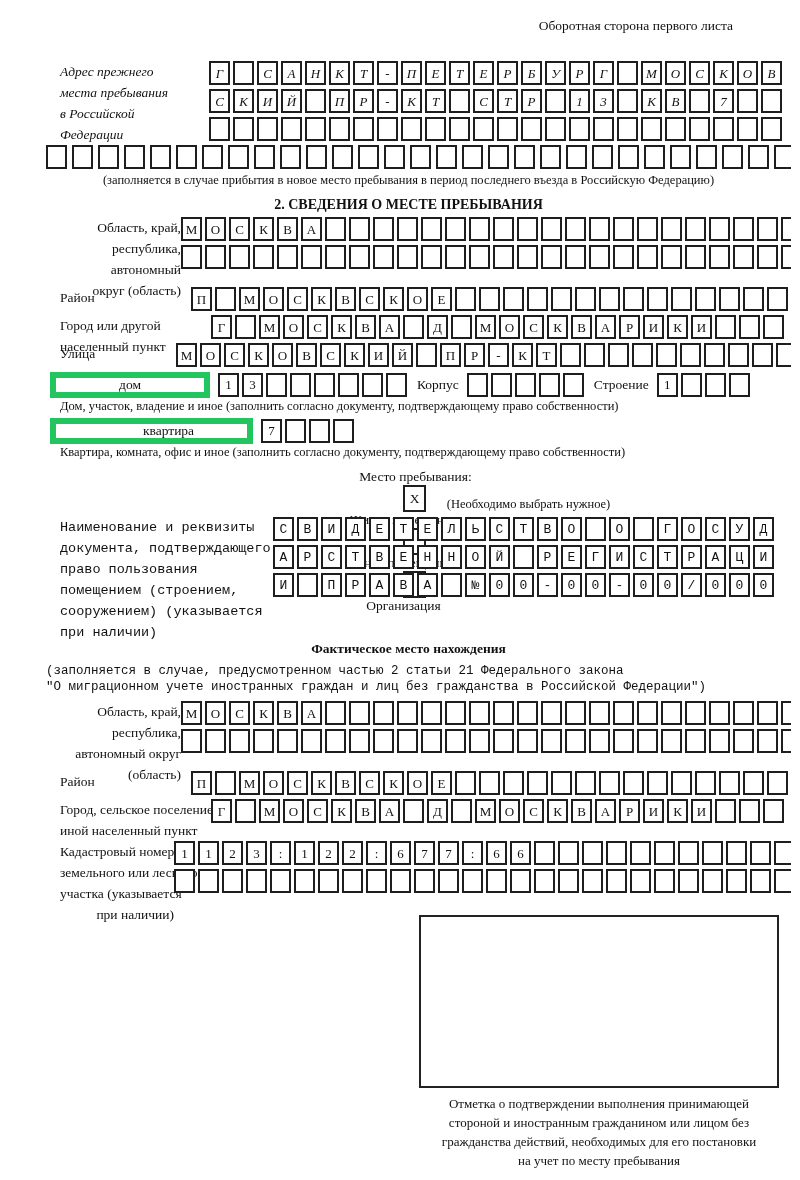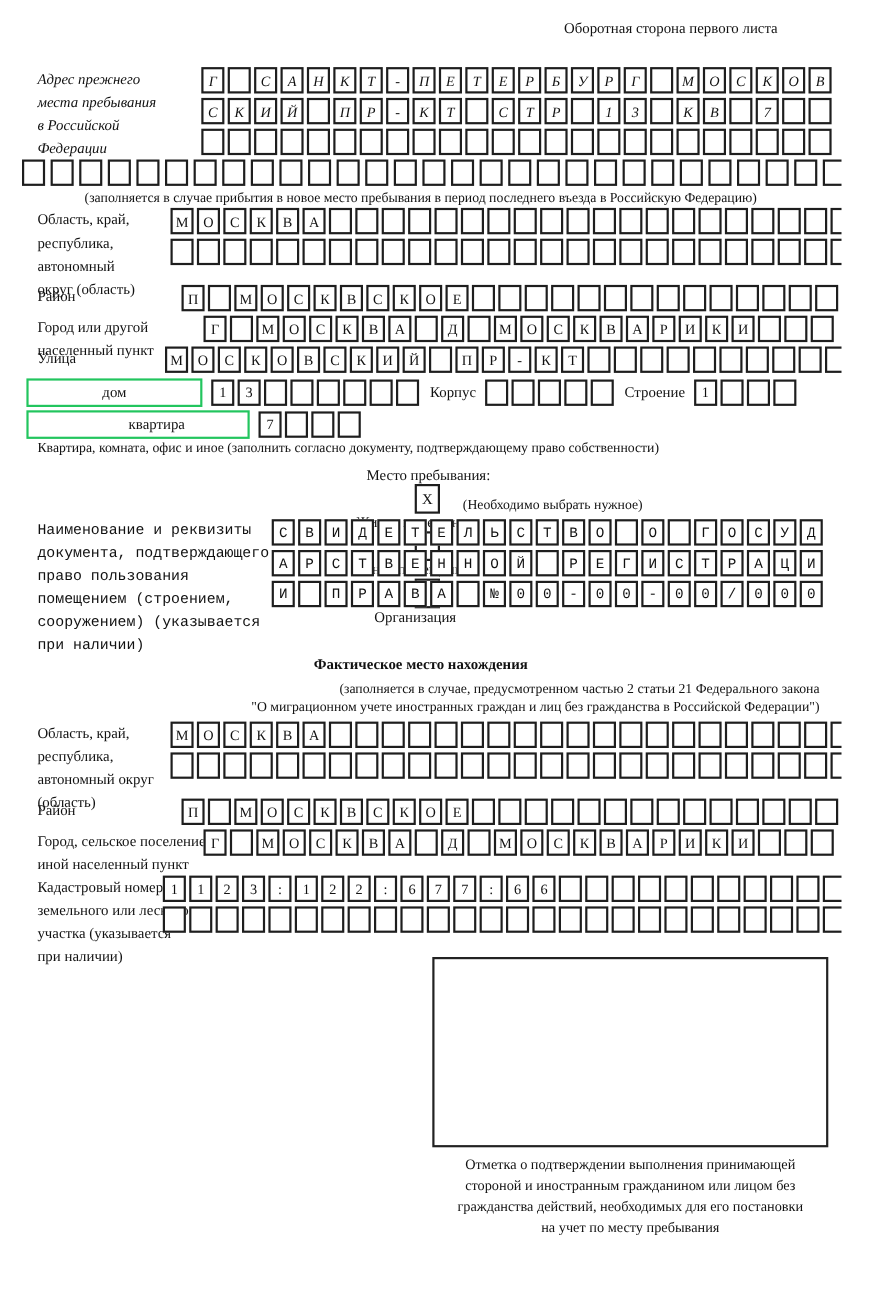--- a/index.html
+++ b/index.html
@@ -1,56 +1,56 @@
 <!DOCTYPE html>
 <html><head>
 <meta charset="utf-8">
 <style>
   * { margin:0; padding:0; box-sizing:border-box; }
   html,body { background:#ffffff; }
   body { width:800px; height:1180px; font-family:"Liberation Serif","DejaVu Serif",serif; color:#111; }
-  .page { width:765px; height:1180px; padding:18px 20px 0 20px; position:relative; overflow:hidden; }
+  .page { width:765px; height:1180px; padding:18px 20px 0 20px; position:relative; overflow:hidden;margin-left:26px; }
 
   .corner { text-align:right; padding-right:38px; font-size:13.5px; height:17px; }
 
   .form-row { display:flex; align-items:flex-start; }
   .row-label { flex:0 0 auto; padding-left:14px; font-size:13.5px; line-height:21px; }
   .row-label div { white-space:nowrap; }
   .w163{width:163px;} .w135{width:135px;} .w145{width:145px;} .w165{width:165px;}
   .w130{width:130px;} .w227{width:227px;} .w128{width:128px;}
 
   .cells { display:flex; gap:3px; height:24px; margin-bottom:4px; }
   .cell { flex:0 0 auto; width:21px; height:24px; border:2px solid #1e1e1e;
           display:flex; align-items:center; justify-content:center;
           font-size:13px; line-height:1; background:#fff; }
   .fullrow { gap:5px; margin-top:0; }
 
   .note { text-align:center; font-size:12.5px; height:16px; margin-top:2px; }
   .note-left { font-size:12.5px; height:16px; margin-top:1px; padding-left:14px; }
   .h2 { text-align:center; font-weight:bold; font-size:14px; margin-top:8px; margin-bottom:2px; height:18px; }
 
   .mt26{margin-top:26px;font-style:italic;} .mb14{margin-bottom:14px;} .mb4{margin-bottom:4px;}
-  .h84{height:84px;} .h56{height:56px;} .h24{height:24px;}
+  .h84{height:84px;} .h56{height:56px;text-align:right;} .h24{height:24px;}
 
   .house-row { display:flex; align-items:center; margin-top:2px; height:27px; padding-left:4px; }
-  .wordbox { border:2px solid #22c55e; height:26px; display:flex; align-items:center;
+  .wordbox { border:6px solid #22c55e; height:26px; display:flex; align-items:center;
              justify-content:center; font-size:13.5px; margin-right:8px; }
   .wb-dom { width:160px; } .wb-kv { width:203px;padding-left:34px; }
   .inline-label { font-size:13.5px; margin:0 8px 0 10px; white-space:nowrap; }
   .house-row .cells { margin-bottom:0; }
 
   .stay-row { display:flex; align-items:center; margin-top:8px; height:27px; padding-left:14px; font-size:13.5px;flex-direction:column; }
   .chk { width:23px; height:27px; border:2px solid #1e1e1e; display:inline-flex;
          align-items:center; justify-content:center; font-size:13.5px; margin:0 10px 0 8px; flex:0 0 auto; }
   .opt { margin-right:24px; white-space:nowrap; }
   .subnote { font-size:12.5px; height:16px; margin-left:240px; margin-top:1px;text-align:center; }
 
   .doc-row { margin-top:4px; height:84px;font-family:Liberation Mono, monospace; }
   .title2 { text-align:center; font-weight:bold; font-size:13.5px; margin-top:40px; height:18px; }
-  .lawnote { text-align:right; font-size:12.5px; line-height:15.5px; margin-top:5px; }
+  .lawnote { text-align:left; font-size:12.5px; line-height:15.5px; margin-top:5px;font-family:Liberation Mono, monospace; }
 
   .stamp-box { width:360px; height:173px; border:2px solid #222; margin-left:373px; margin-top:18px; background:#fff; }
   .stamp-caption { width:480px; margin-left:313px; margin-top:6px; text-align:center;
                    font-size:13px; line-height:19px; }
 </style>
 </head>
 <body>
 
 <div class="page">
 
@@ -171,20 +171,21 @@
       <div class="cell"></div>
       <div class="cell"></div>
       <div class="cell"></div>
       <div class="cell"></div>
       <div class="cell"></div>
       <div class="cell"></div>
       <div class="cell"></div>
     </div>
   <div class="note">(заполняется в случае прибытия в новое место пребывания в период последнего въезда в Российскую Федерацию)</div>
 
+  <div class="h2">2. СВЕДЕНИЯ О МЕСТЕ ПРЕБЫВАНИЯ</div>
 
   <div class="form-row h56 mb14">
     <div class="row-label w135">
         <div>Область, край,</div>
         <div>республика,</div>
         <div>автономный</div>
         <div>округ (область)</div>
       </div>
     <div>
       <div class="cells">
@@ -363,20 +364,21 @@
         <div class="cell"></div>
       </div>
     <div class="inline-label">Строение</div>
     <div class="cells">
         <div class="cell">1</div>
         <div class="cell"></div>
         <div class="cell"></div>
         <div class="cell"></div>
       </div>
   </div>
+  <div class="note-left">Дом, участок, владение и иное (заполнить согласно документу, подтверждающему право собственности)</div>
 
   <div class="house-row">
     <div class="wordbox wb-kv">квартира</div>
     <div class="cells">
         <div class="cell">7</div>
         <div class="cell"></div>
         <div class="cell"></div>
         <div class="cell"></div>
       </div>
   </div>

